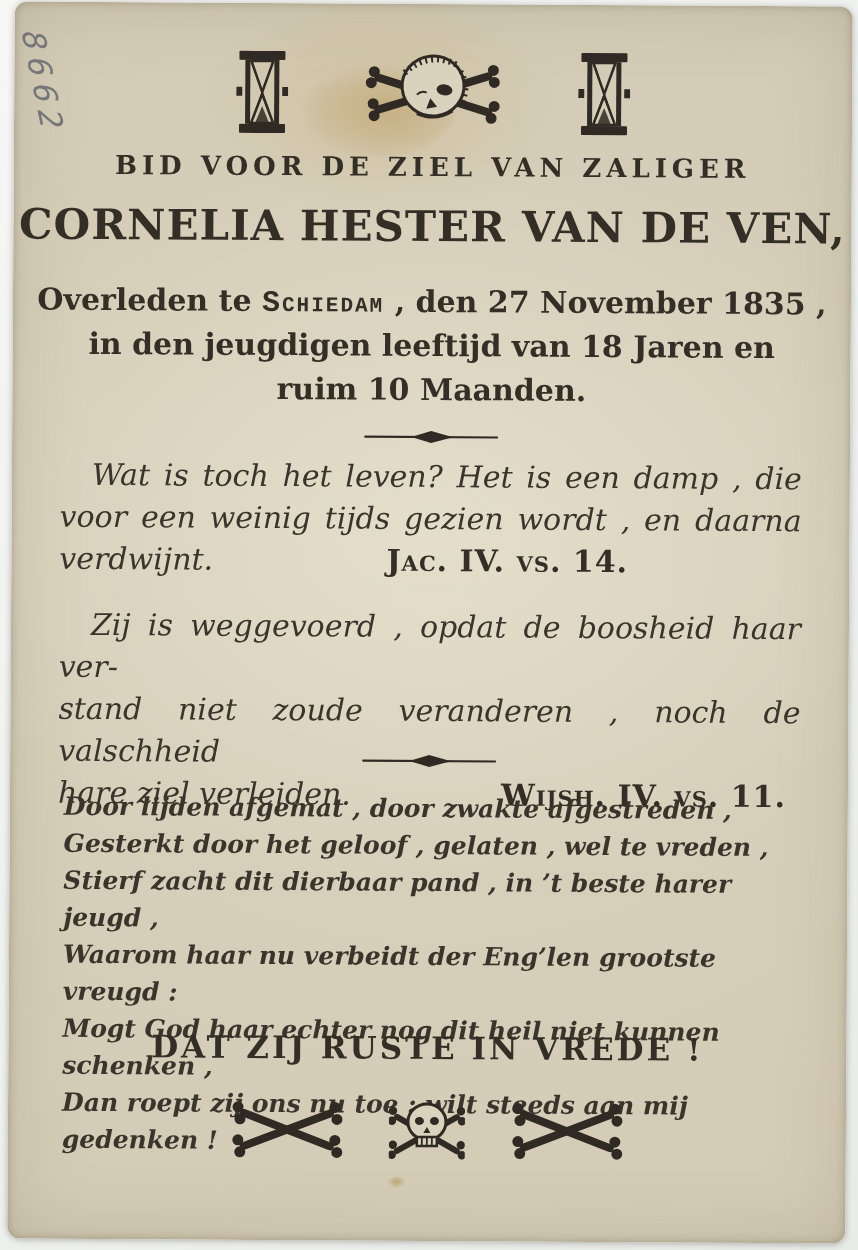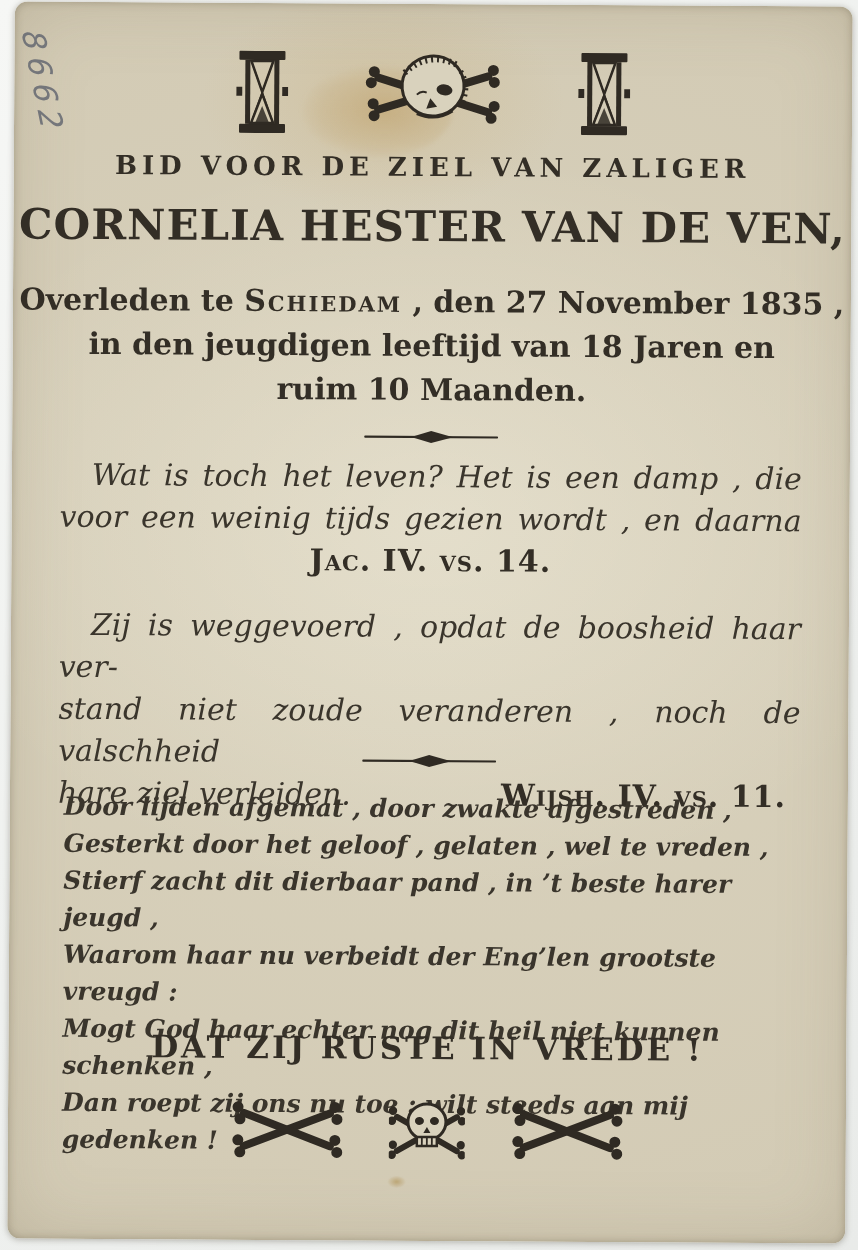--- a/index.html
+++ b/index.html
@@ -48,21 +48,21 @@
   }
   .row{position:absolute;left:0;width:100%;display:flex;justify-content:center;align-items:center;}
   .orn-top{top:44px;gap:70px;}
   .orn-bottom{top:1096px;gap:46px;}
   .block{position:absolute;left:0;width:100%;text-align:center;color:#332e26;}
   .invocation{top:148px;font-size:26px;font-weight:bold;letter-spacing:5px;}
   .name{top:198px;font-size:42px;font-weight:bold;letter-spacing:1px;}
   .death1{top:280px;font-size:30px;font-weight:bold;}
   .death2{top:324px;font-size:30px;font-weight:bold;}
   .death3{top:368px;font-size:30px;font-weight:bold;}
-  .sc{font-variant:small-caps;letter-spacing:2px;}
+  .sc{font-variant:small-caps;letter-spacing:2px;font-family:Liberation Mono, monospace;}
   .divider{position:absolute;left:0;width:100%;display:flex;justify-content:center;}
   .div1{top:426px;}
   .div2{top:750px;}
   .quote{
     position:absolute;left:0;width:100%;box-sizing:border-box;
     padding:0 48px;color:#3a352c;
     font-style:italic;font-size:30px;line-height:42px;
   }
   .q1{top:452px;}
   .q2{top:602px;}
@@ -174,20 +174,21 @@
       <svg width="134" height="14" viewBox="0 0 134 14">
         <rect x="0" y="6" width="134" height="2.2" rx="1" fill="#2f2a23"></rect>
         <polygon points="47,7 67,1 89,7 67,13" fill="#2f2a23"></polygon>
       </svg>
     </div>
 
     <div class="quote q1">
       <div class="jline indent">Wat is toch het leven? Het is een damp , die</div>
       <div class="jline">voor een weinig tijds gezien wordt , en daarna</div>
       <div class="lastline">
+        <span>verdwijnt.</span>
         <span class="ref">Jac. IV. vs. 14.</span>
       </div>
     </div>
 
     <div class="quote q2">
       <div class="jline indent">Zij is weggevoerd , opdat de boosheid haar ver-</div>
       <div class="jline">stand niet zoude veranderen , noch de valschheid</div>
       <div class="lastline">
         <span>hare ziel verleiden.</span>
         <span class="ref">Wijsh. IV. vs. 11.</span>

